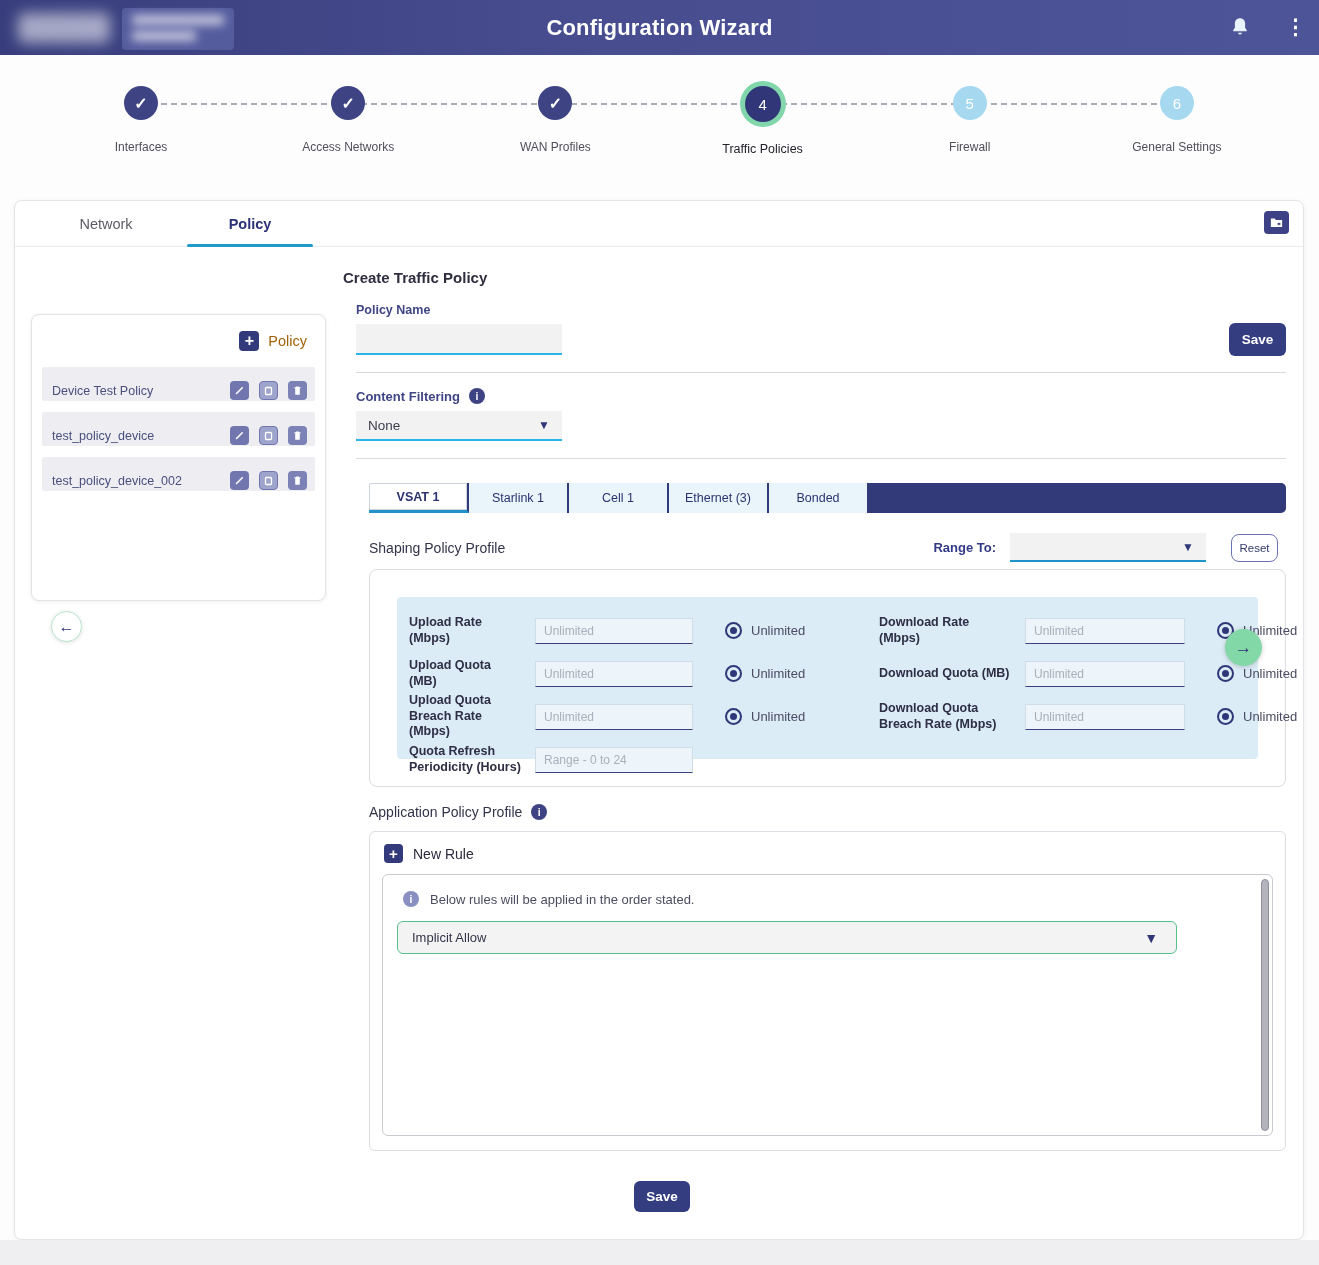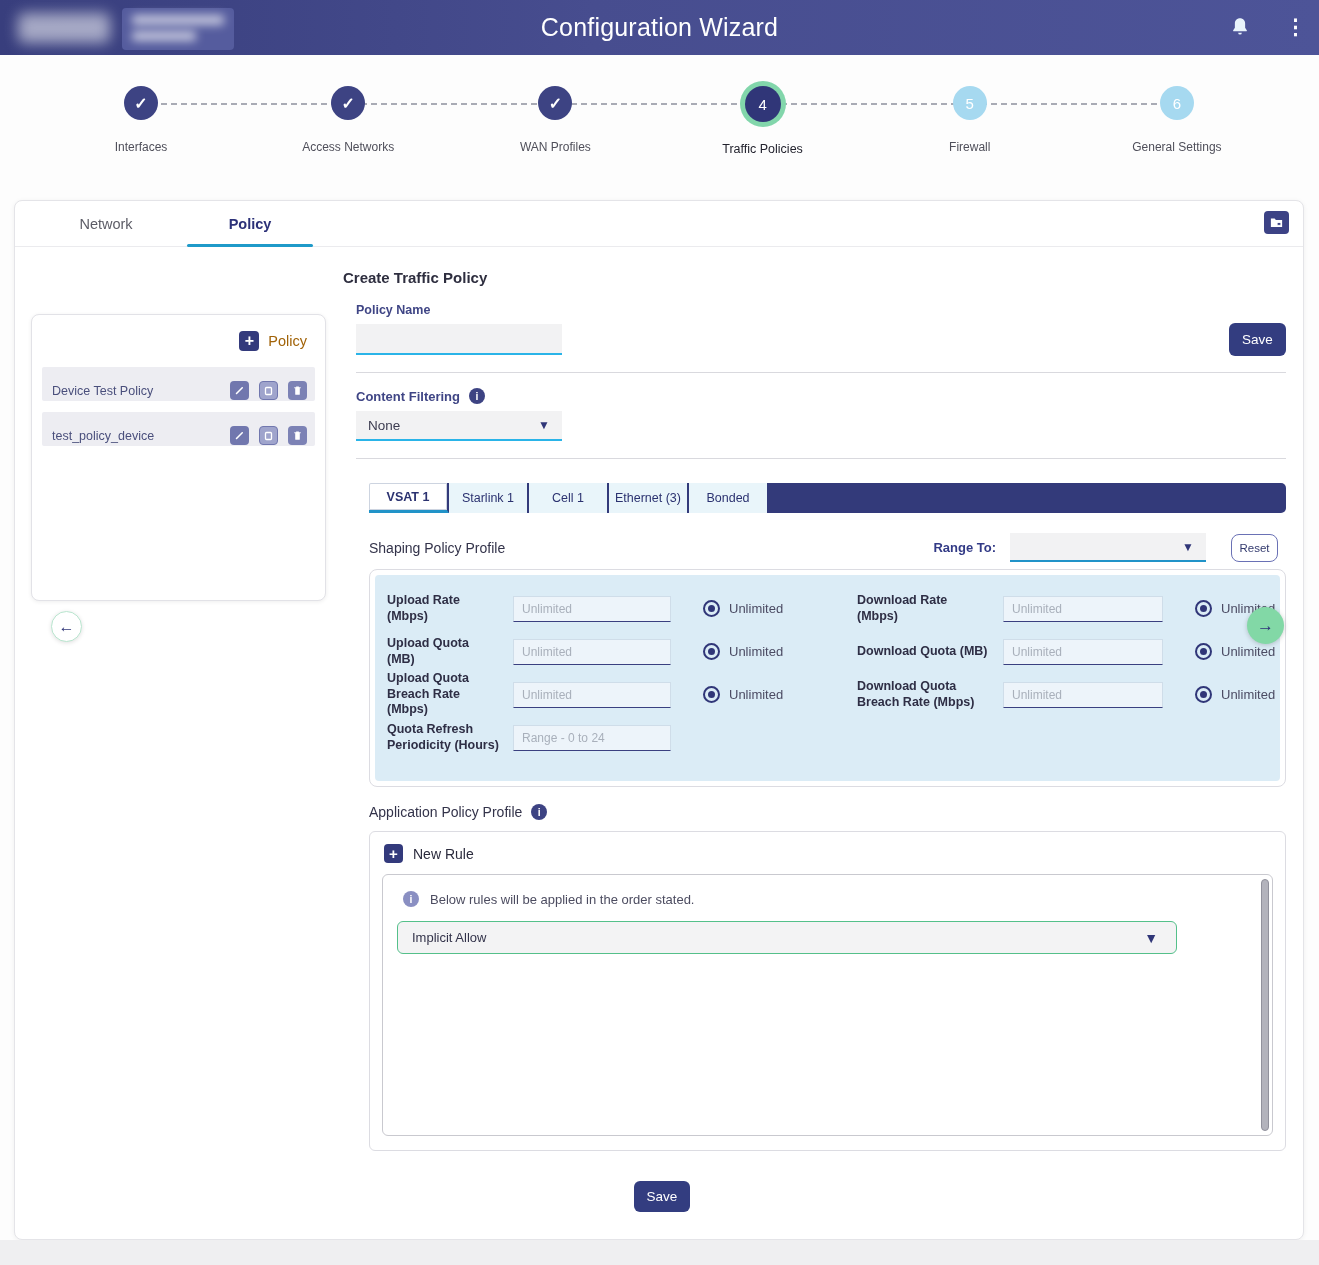--- a/index.html
+++ b/index.html
@@ -6,21 +6,21 @@
   html,body { width:1319px; height:1265px; font-family:"Liberation Sans", sans-serif; background:#fdfdfd; overflow:hidden; }
 
   
   .header { position:absolute; left:0; top:0; width:1319px; height:55px;
     background:linear-gradient(90deg,#383e7d 0%, #474d8f 45%, #4d5498 100%);
     display:flex; align-items:center; }
   .logo-group { position:absolute; left:18px; top:8px; display:flex; gap:12px; }
   .logo-blob { width:92px; height:30px; margin-top:5px; background:rgba(255,255,255,.55); border-radius:6px; filter:blur(7px); }
   .menu-blob { width:112px; height:42px; background:#555c9e; border-radius:4px; padding:7px 10px; }
   .menu-blob .line { height:10px; background:rgba(255,255,255,.65); border-radius:3px; filter:blur(5px); margin-bottom:6px; }
-  .header-title { position:absolute; left:0; right:0; text-align:center; color:#fff; font-size:25px; font-weight:normal; letter-spacing:.2px; }
+  .header-title { position:absolute; left:0; right:0; text-align:center; color:#fff; font-size:22px; font-weight:bold; letter-spacing:.2px; }
   .bell { position:absolute; right:68px; top:16px; width:22px; height:22px; }
   .kebab { position:absolute; right:18px; top:13px; color:#fff; font-size:21px; font-weight:bold; line-height:28px; width:16px; text-align:center; }
 
   
   .stepper { position:absolute; left:81px; top:86px; width:1156px; height:80px; }
   .step-line { position:absolute; left:60px; right:60px; top:17px; border-top:2px dashed #a9abb5; }
   .steps { position:absolute; inset:0; display:flex; justify-content:space-between; }
   .step { width:120px; display:flex; flex-direction:column; align-items:center; position:relative; }
   .step-circle { width:34px; height:34px; border-radius:50%; display:flex; align-items:center; justify-content:center;
     color:#fff; font-size:15px; z-index:2; }
@@ -62,50 +62,50 @@
   .back-btn { position:absolute; left:36px; top:410px; width:31px; height:31px; border-radius:50%; background:#fff;
     border:1.5px solid #b9e6cf; box-shadow:0 1px 4px rgba(0,0,0,.12); display:flex; align-items:center; justify-content:center;
     color:#303678; font-size:16px; font-weight:bold; cursor:pointer; }
 
   
   .create-title { position:absolute; left:328px; top:68px; font-size:15px; font-weight:bold; color:#2e2e3f; }
   .field-label { font-size:12.5px; color:#3f4585; font-weight:bold; }
   .lbl-policy-name { position:absolute; left:341px; top:102px; }
   .name-input { position:absolute; left:341px; top:123px; width:206px; height:31px; background:#f2f2f3;
     border:none; border-bottom:2px solid #2ab4e8; outline:none; font-size:13px; color:#33334a; padding:0 10px; }
-  .save-btn { background:#333d80; color:#fff; border:none; border-radius:6px; font-size:13.5px; font-weight:normal;
+  .save-btn { background:#333d80; color:#fff; border:none; border-radius:6px; font-size:13.5px; font-weight:bold;
     font-family:"Liberation Sans",sans-serif; cursor:pointer; }
   .save-top { position:absolute; right:17px; top:122px; width:57px; height:33px; }
   .divider { position:absolute; left:341px; right:17px; border-top:1px solid #d9d9de; }
   .div1 { top:171px; } .div2 { top:257px; }
   .cf-row { position:absolute; left:341px; top:187px; display:flex; align-items:center; gap:9px; }
   .info-i { width:16px; height:16px; border-radius:50%; background:#3d4383; color:#fff; font-size:10.5px; font-weight:bold;
     display:flex; align-items:center; justify-content:center; }
   .select-box { position:absolute; left:341px; top:210px; width:206px; height:30px; background:#f2f2f3;
     border-bottom:2px solid #2ab4e8; display:flex; align-items:center; padding:0 12px; cursor:pointer; }
   .select-box .val { flex:1; font-size:13.5px; color:#3c3c50; }
   .caret { color:#303678; font-size:12px; }
 
   
   .iface-strip { position:absolute; left:354px; top:282px; right:17px; height:30px; background:#333a7a; border-radius:5px; display:flex; }
-  .itab { width:80px; display:flex; align-items:center; justify-content:center; font-size:12.5px; color:#2b3270;
+  .itab { width:100px; display:flex; align-items:center; justify-content:center; font-size:12.5px; color:#2b3270;
     background:#e9f5fa; border-right:2px solid #333a7a; cursor:pointer; }
   .itab.first { border-radius:5px 0 0 5px; }
   .itab.active { background:#fff; box-shadow:inset 0 0 0 1px #cdd4e0; border-bottom:3px solid #2193c8; font-weight:bold; border-radius:2px 0 0 0; }
 
   
   .shaping-head { position:absolute; left:354px; right:17px; top:332px; height:30px; display:flex; align-items:center; }
   .shaping-title { font-size:14px; color:#33334a; }
   .copyto-label { position:absolute; right:290px; font-size:13px; font-weight:bold; color:#323a86; top:7px; }
   .copyto-select { position:absolute; right:80px; top:0; width:196px; height:29px; background:#f2f2f3; border-bottom:2px solid #2193c8;
     display:flex; align-items:center; justify-content:flex-end; padding:0 12px; cursor:pointer; }
   .reset-btn { position:absolute; right:8px; top:1px; width:47px; height:28px; background:#fff; border:1.5px solid #6a71b5;
     border-radius:8px; color:#333a6e; font-size:11.5px; font-family:"Liberation Sans",sans-serif; cursor:pointer; }
 
-  .shaping-box { position:absolute; left:354px; right:17px; top:368px; height:218px; border:1px solid #dcdce2; border-radius:8px; padding:5px; }
+  .shaping-box { position:absolute; left:354px; right:17px; top:368px; height:218px; border:1px solid #dcdce2; border-radius:8px; padding:27px; }
   .shaping-panel { width:100%; height:100%; background:#dbecf6; border-radius:4px; position:relative;
     display:grid; grid-template-columns:112px 158px 158px 132px 160px 130px; column-gap:14px;
     grid-auto-rows:43px; padding:12px 0 0 12px; align-items:center; }
   .f-label { font-size:12.5px; font-weight:bold; color:#2e2e45; line-height:1.25; }
   .f-input { height:26px; width:100%; background:#edf4fa; border:1px solid #cfdde9; border-bottom:1.5px solid #3a4080;
     font-size:12px; color:#33334a; padding:0 8px; outline:none; }
   .f-input::placeholder, .name-input::placeholder { color:#a9b0bb; }
   .radio-wrap { display:flex; align-items:center; gap:9px; padding-left:18px; }
   .radio { width:17px; height:17px; border:2.5px solid #303678; border-radius:50%; position:relative; flex:none; }
   .radio::after { content:""; position:absolute; left:3px; top:3px; width:7px; height:7px; border-radius:50%; background:#303678; }
@@ -247,20 +247,40 @@
             </svg>
           </span>
         <span class="icon-btn del">
             <svg viewBox="0 0 24 24" width="11" height="11">
               <path fill="#fff" d="M7 7h10v13a1.5 1.5 0 0 1-1.5 1.5h-7A1.5 1.5 0 0 1 7 20zM9 3.5h6V5h4v2H5V5h4z"></path>
             </svg>
           </span>
       </span>
     </div>
 
+    <div class="policy-row">
+      <span class="pname">test_policy_device_002</span>
+      <span class="row-icons">
+        <span class="icon-btn edit">
+            <svg viewBox="0 0 24 24" width="11" height="11">
+              <path stroke="#fff" stroke-width="3.4" stroke-linecap="round" d="M5.5 18.5 18 6"></path>
+            </svg>
+          </span>
+        <span class="icon-btn copy">
+            <svg viewBox="0 0 24 24" width="12" height="12">
+              <rect x="5" y="5" width="12" height="14" rx="2" fill="none" stroke="#fff" stroke-width="2.6"></rect>
+            </svg>
+          </span>
+        <span class="icon-btn del">
+            <svg viewBox="0 0 24 24" width="11" height="11">
+              <path fill="#fff" d="M7 7h10v13a1.5 1.5 0 0 1-1.5 1.5h-7A1.5 1.5 0 0 1 7 20zM9 3.5h6V5h4v2H5V5h4z"></path>
+            </svg>
+          </span>
+      </span>
+    </div>
   </div>
 
   <div class="back-btn">←</div>
 
   <div class="create-title">Create Traffic Policy</div>
   <div class="field-label lbl-policy-name">Policy Name</div>
   <input class="name-input" value="" style="">
   <button class="save-btn save-top">Save</button>
   <div class="divider div1"></div>
 

